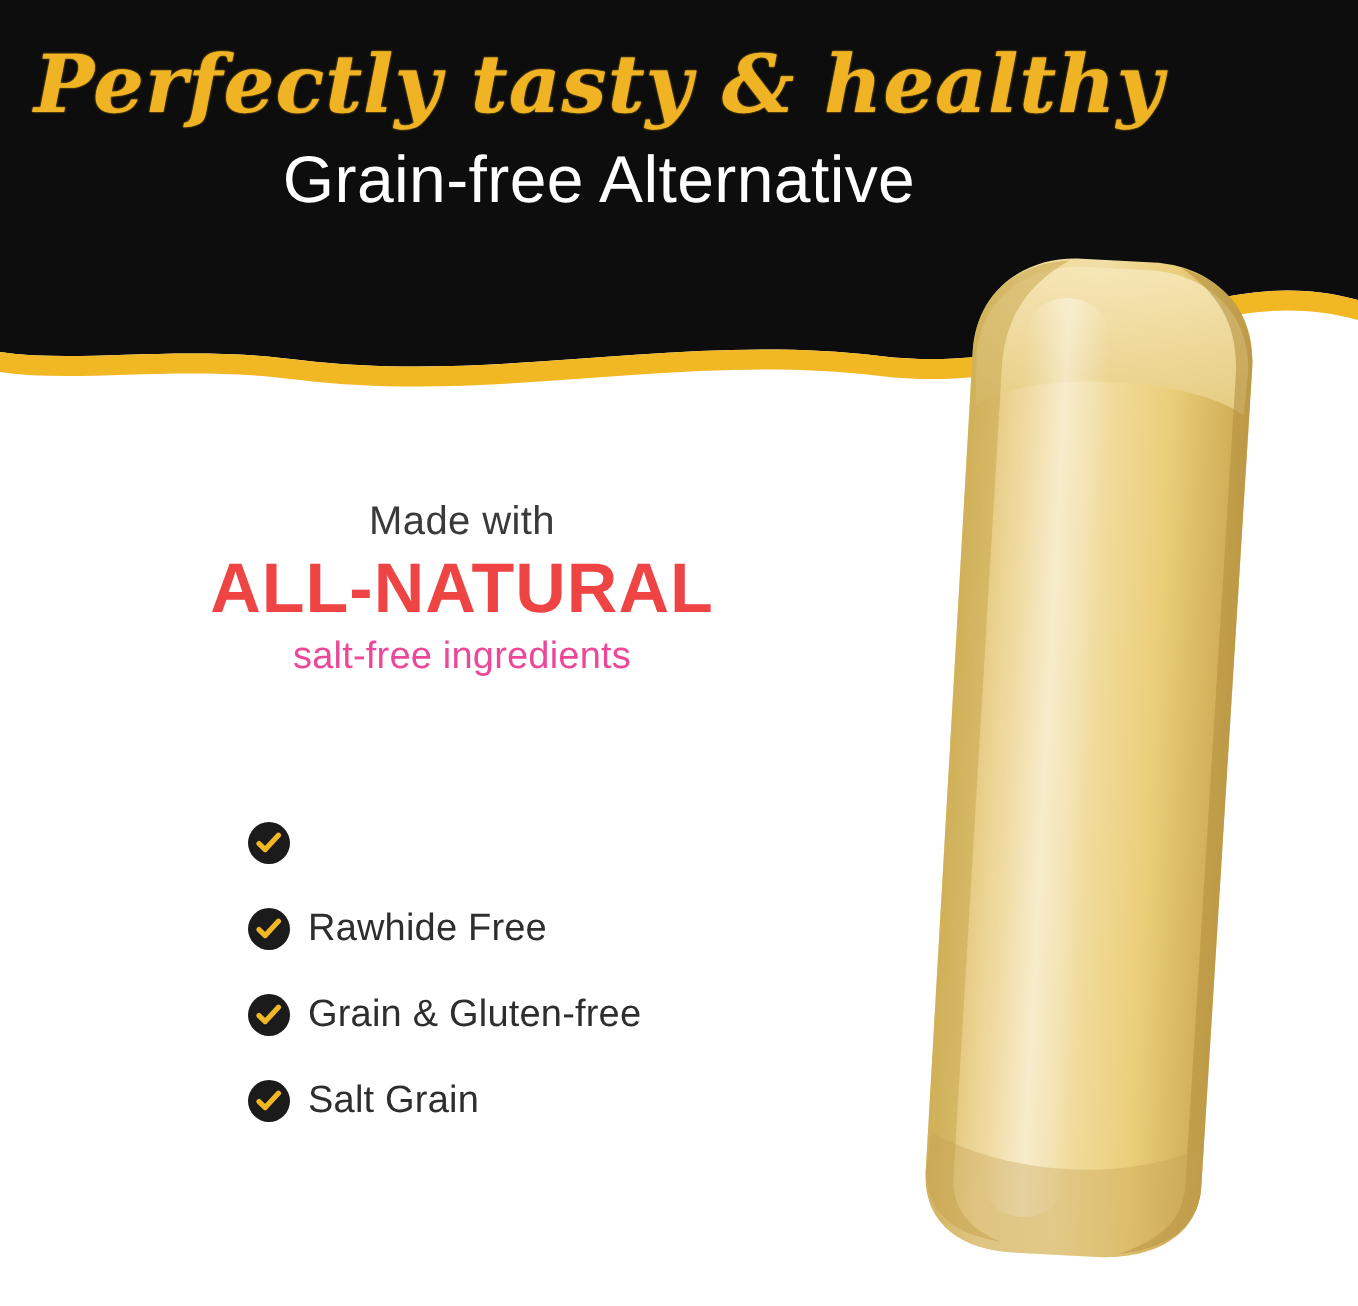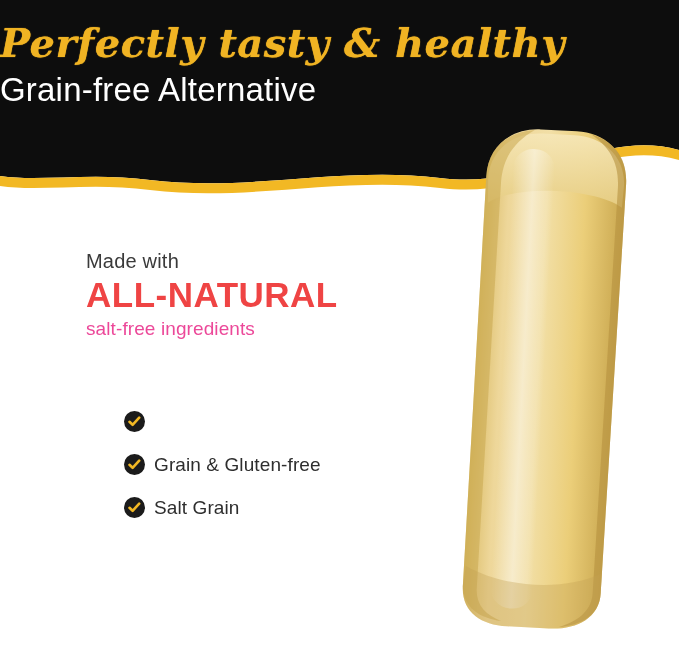--- a/index.html
+++ b/index.html
@@ -31,21 +31,21 @@
   }
   .header-band svg {
     display: block;
   }
   .header-text {
     position: absolute;
     left: 0;
     top: 0;
     width: 599px;
     z-index: 3;
-    text-align: left;
+    text-align: center;
     pointer-events: none;
   }
   .headline-script {
     font-family: "DejaVu Serif", serif;
     font-style: italic;
     font-weight: bold;
     font-size: 40px;
     color: #F0B323;
     letter-spacing: 0.5px;
     margin-top: 22px;
@@ -61,21 +61,21 @@
     line-height: 1.1;
     letter-spacing: 0.2px;
   }
 
   
   .copy-block {
     position: absolute;
     left: 86px;
     top: 250px;
     width: 290px;
-    text-align: left;
+    text-align: center;
     z-index: 4;
   }
   .made-with {
     font-size: 20px;
     color: #3a3a3a;
     letter-spacing: 0.2px;
   }
   .all-natural {
     font-size: 35px;
     font-weight: bold;
@@ -198,20 +198,28 @@
   <div class="feature-list">
 
     <div class="feature-item">
       <span class="check-badge">
         <svg width="13" height="13" viewBox="0 0 13 13">
             <path d="M1.5,6.8 L4.6,9.8 L11.2,2.6" stroke="#F2B824" stroke-width="2.6" fill="none" stroke-linecap="round" stroke-linejoin="round"></path>
           </svg>
       </span>
     </div>
 
+    <div class="feature-item">
+      <span class="check-badge">
+        <svg width="13" height="13" viewBox="0 0 13 13">
+            <path d="M1.5,6.8 L4.6,9.8 L11.2,2.6" stroke="#F2B824" stroke-width="2.6" fill="none" stroke-linecap="round" stroke-linejoin="round"></path>
+          </svg>
+      </span>
+      <span class="feature-label">Rawhide Free</span>
+    </div>
 
     <div class="feature-item">
       <span class="check-badge">
         <svg width="13" height="13" viewBox="0 0 13 13">
             <path d="M1.5,6.8 L4.6,9.8 L11.2,2.6" stroke="#F2B824" stroke-width="2.6" fill="none" stroke-linecap="round" stroke-linejoin="round"></path>
           </svg>
       </span>
       <span class="feature-label">Grain &amp; Gluten-free</span>
     </div>
 

